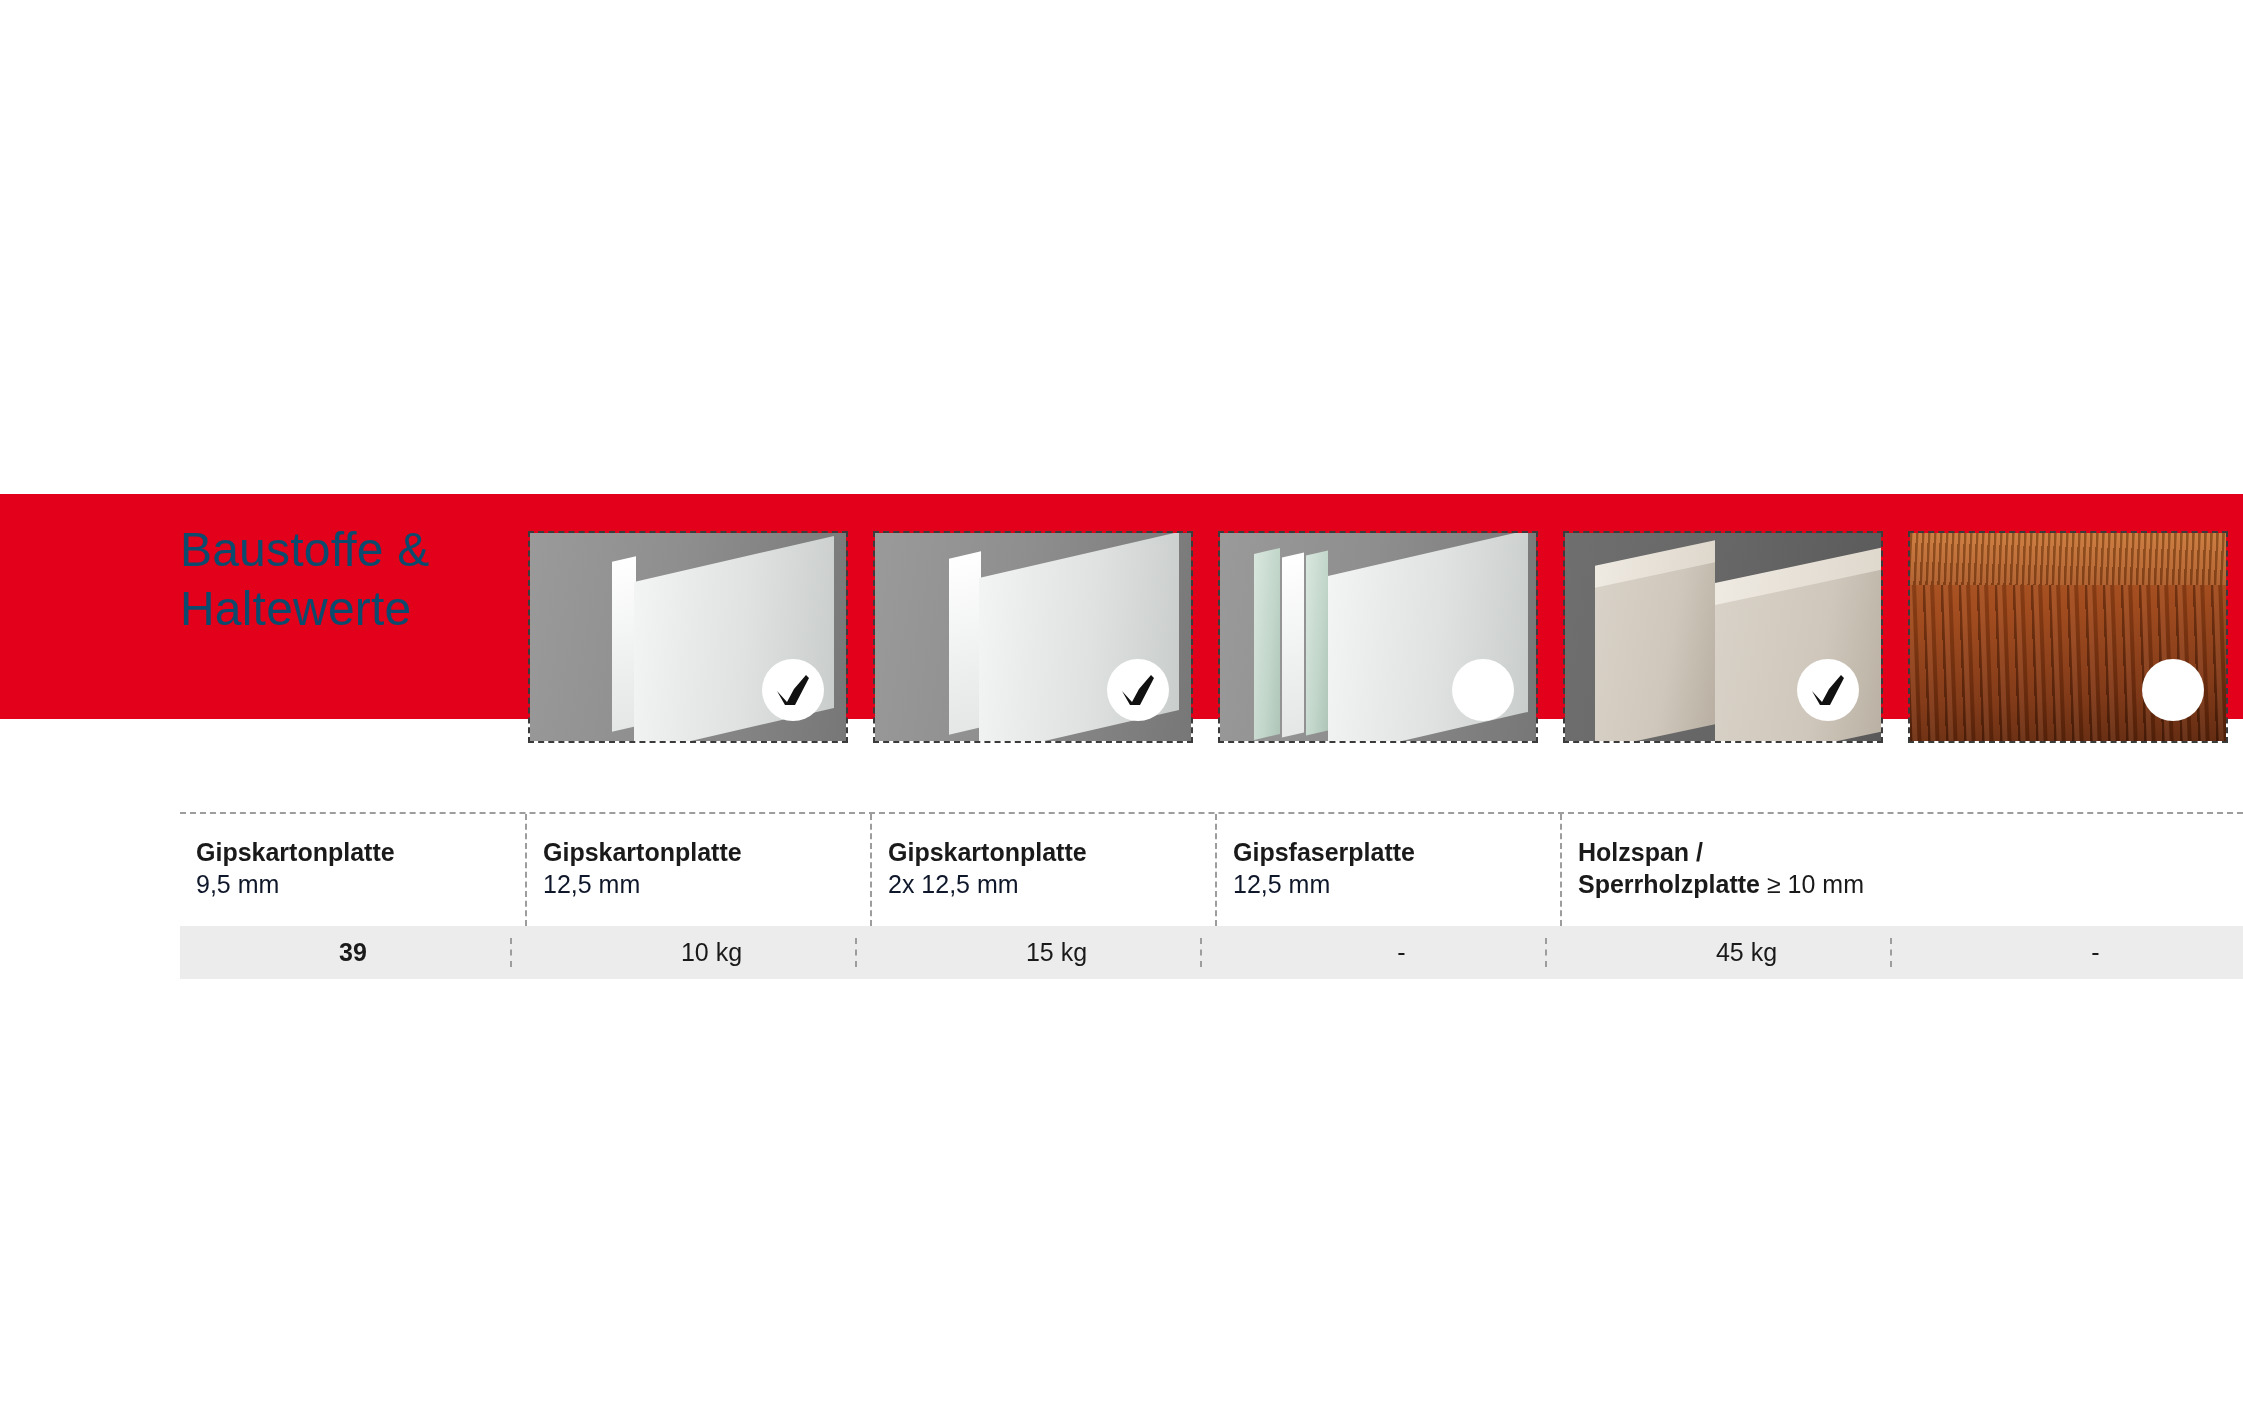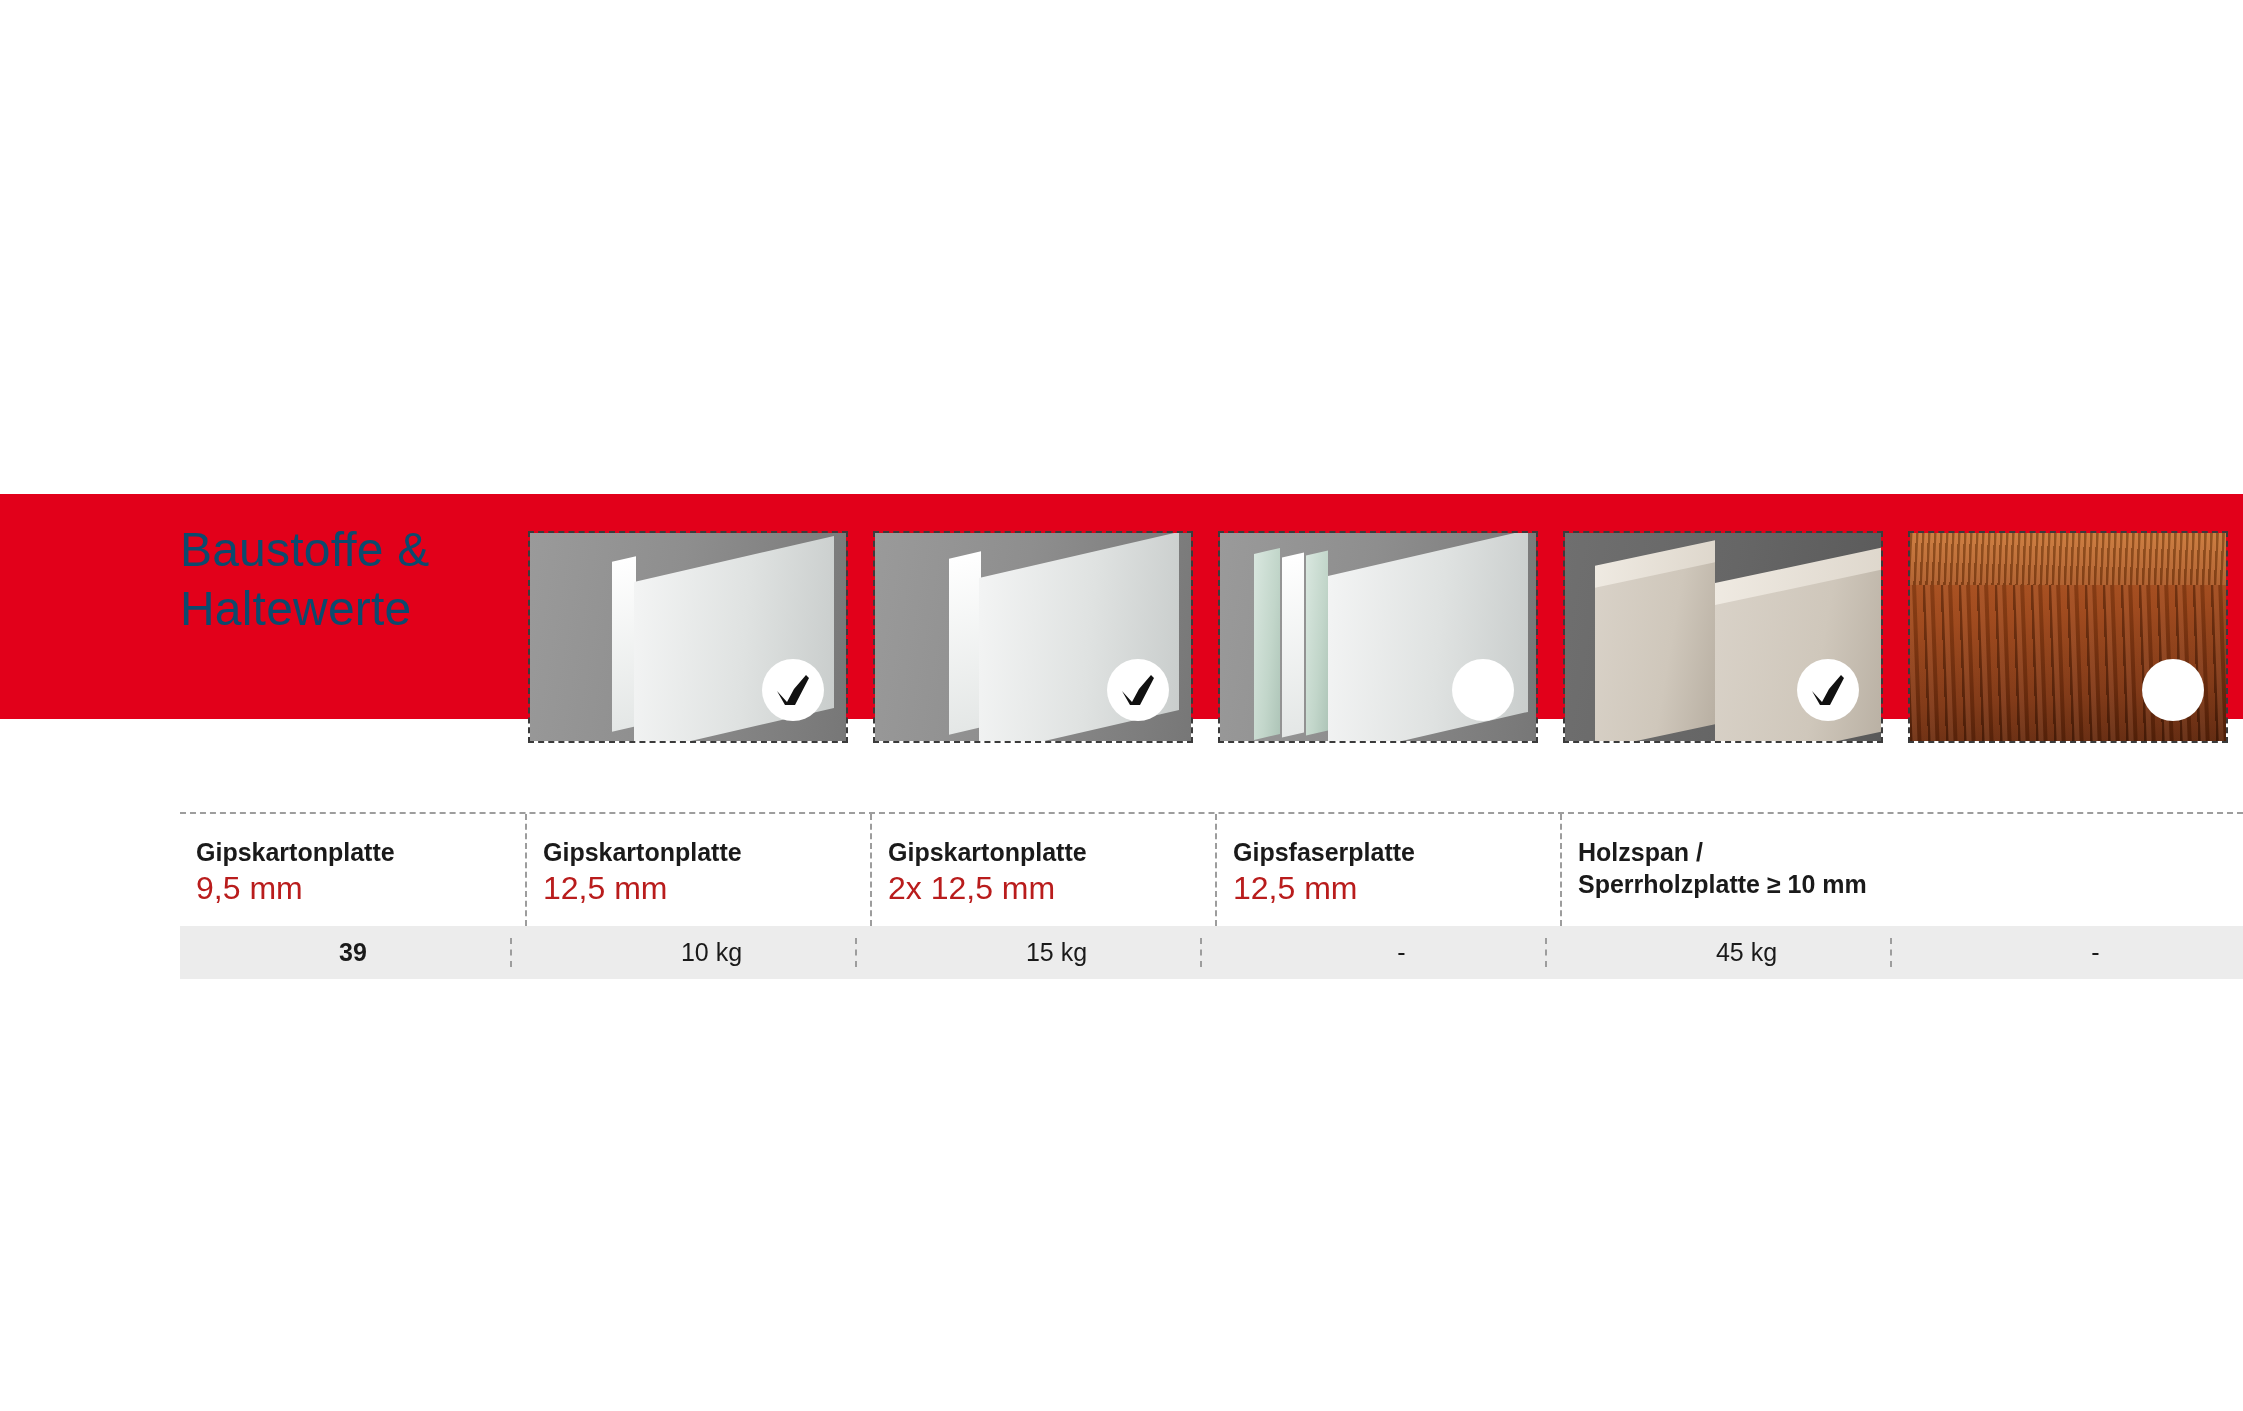--- a/index.html
+++ b/index.html
@@ -159,27 +159,27 @@
   .c1, .c2, .c3, .c4 { width: 345px; }
   .c5 { width: 353px; }
 
   .hd-name {
     font-size: 25px;
     font-weight: 700;
     color: #1a1a1a;
     line-height: 1.28;
   }
   .hd-sub {
-    font-size: 32px;
-    font-weight: 400;
-    color: #b91c1c;
+    font-size: 25px;
+    font-weight: 400;
+    color: #0f172a;
     line-height: 1.28;
   }
   .hd-inline-sub {
-    font-weight: 700;
+    font-weight: 400;
   }
   .row-label {
     font-size: 25px;
     font-weight: 700;
     color: #1a1a1a;
   }
   .row-val {
     font-size: 25px;
     font-weight: 400;
     color: #1a1a1a;

